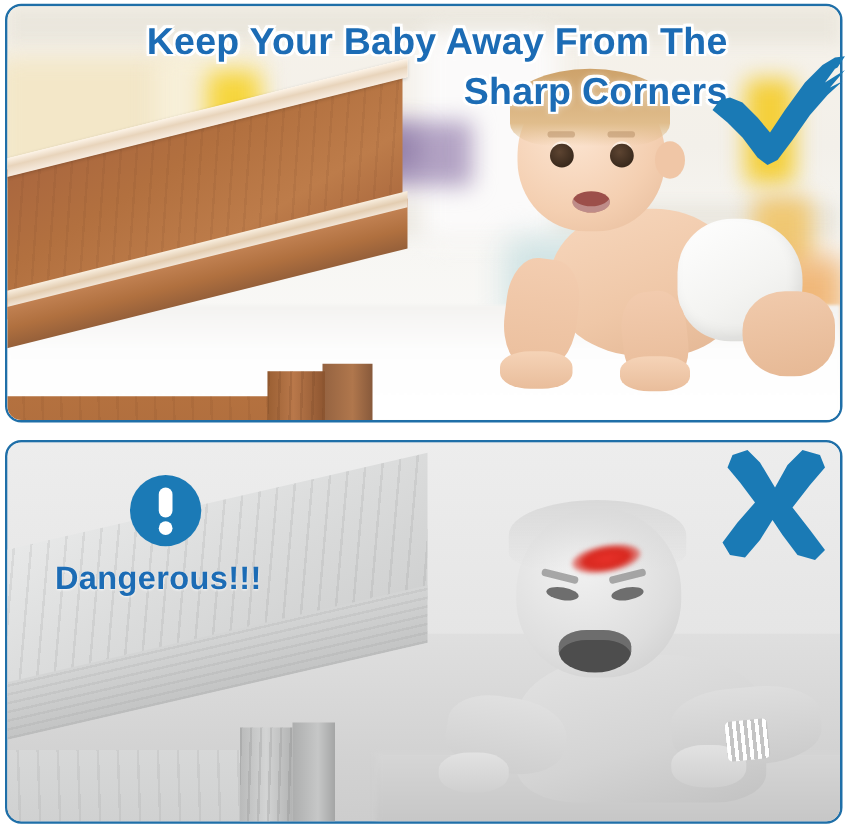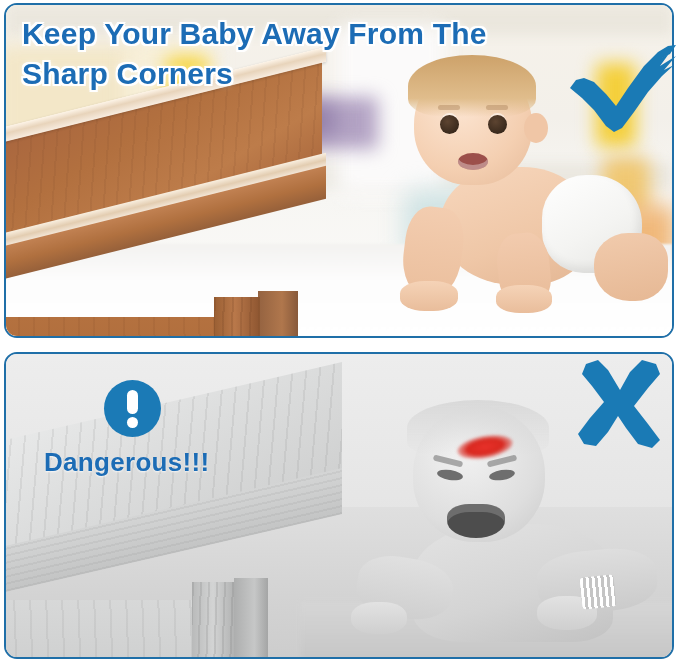--- a/index.html
+++ b/index.html
@@ -372,20 +372,21 @@
     letter-spacing: 0.2px;
     color: #1c6cb5;
     text-shadow:
       -2px -2px 0 #fff,  2px -2px 0 #fff,
       -2px  2px 0 #fff,  2px  2px 0 #fff,
        0   -2px 0 #fff,  0    2px 0 #fff,
       -2px  0   0 #fff,  2px  0   0 #fff,
        0 0 7px #fff;
     white-space: pre-line;
     pointer-events: none;
+    text-align: right;
   }
 
   .check-mark {
     position: absolute;
     left: 564px;
     top: 44px;
     width: 116px;
     height: 92px;
   }
   .x-mark {

